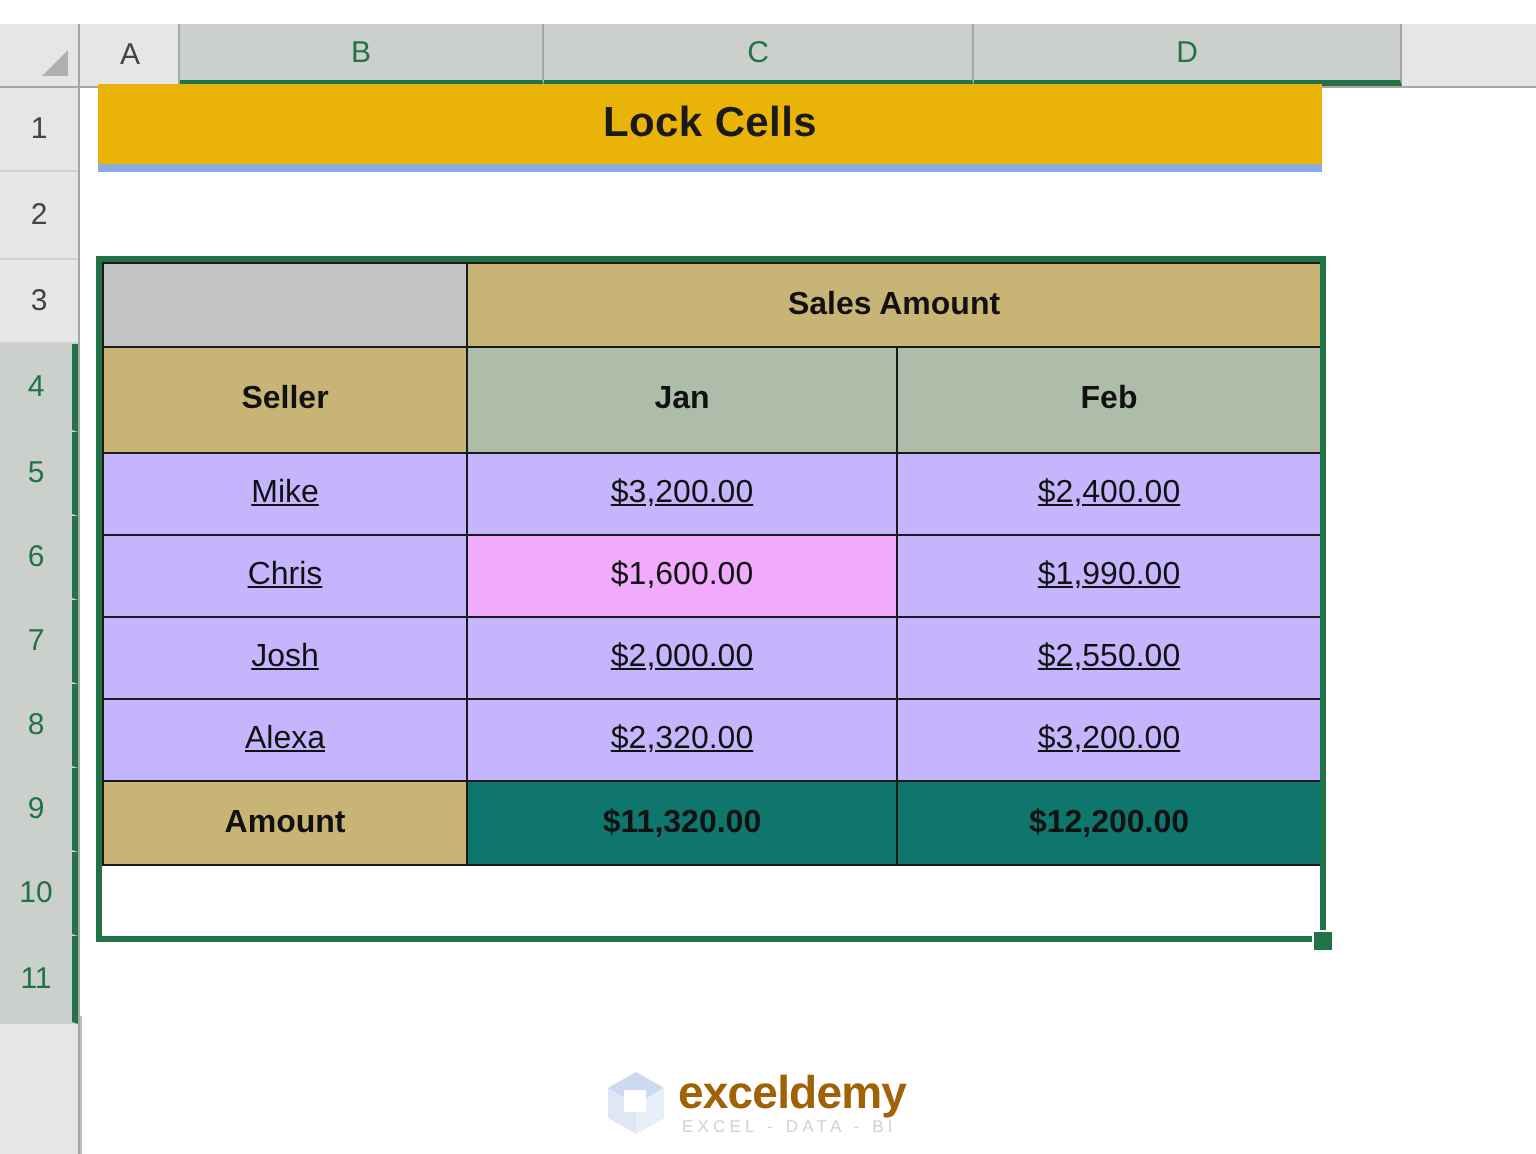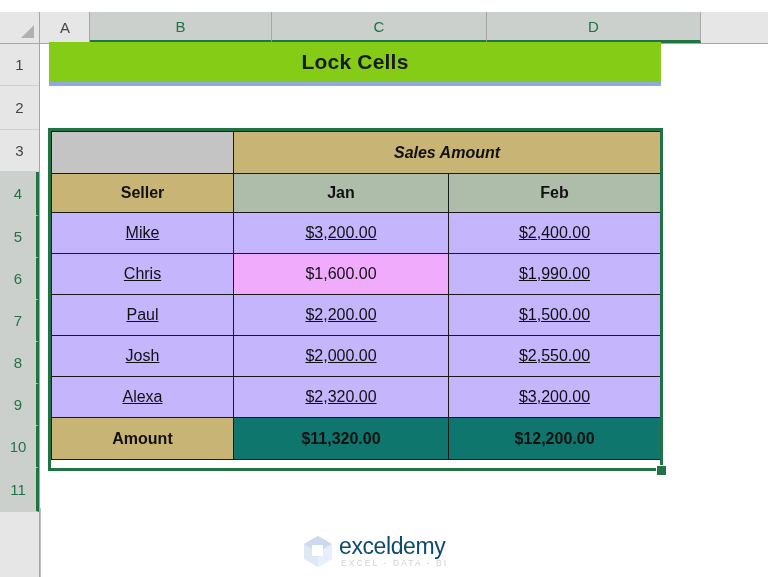--- a/index.html
+++ b/index.html
@@ -100,21 +100,21 @@
     left: 41px; top: 44px;
     width: 727px; height: 533px;
     background: #ffffff;
   }
 
   
   #title-banner {
     position: absolute;
     left: 49px; top: 42px;
     width: 612px; height: 44px;
-    background: #84cc16;
+    background: #eab308;
     border-bottom: 4px solid #8faadc;
     box-sizing: border-box;
     display: flex;
     align-items: center;
     justify-content: center;
   }
   #title-banner .title-text {
     font-size: 21px;
     font-weight: bold;
     color: #1a1a1a;
@@ -164,22 +164,22 @@
     overflow: hidden;
     white-space: nowrap;
   }
 
   
   col.c-b { width: 182px; }
   col.c-c { width: 215px; }
   col.c-d { width: 212px; }
 
   
-  tr.r-head-top td { height: 42px; font-style: italic; }
-  tr.r-head-sub  td { height: 39px; }
+  tr.r-head-top td { height: 42px; }
+  tr.r-head-sub  td { height: 53px; }
   tr.r-data      td { height: 41px; }
   tr.r-total     td { height: 42px; }
 
   
   .fill-blank   { background: #c4c4c4; }
   .fill-tan     { background: #c8b474; }
   .fill-sage    { background: #aebcaa; }
   .fill-data    { background: #c4b5fd; text-decoration: underline; }
   .fill-active  { background: #f0abfc; }
   .fill-total   { background: #0f766e; }
@@ -202,22 +202,22 @@
     margin-right: 6px;
   }
   #wm-text {
     display: flex;
     flex-direction: column;
     justify-content: center;
     line-height: 1;
   }
   #wm-name {
     font-size: 23px;
-    font-weight: normal;
-    color: #0c4a6e;
+    font-weight: bold;
+    color: #a16207;
     letter-spacing: -0.4px;
   }
   #wm-tag {
     font-size: 8.5px;
     color: #d2d2d2;
     letter-spacing: 2.1px;
     margin-top: 1px;
     margin-left: 2px;
   }
 
@@ -286,25 +286,20 @@
 
         <tr class="r-data">
           <td class="fill-data">Mike</td>
           <td class="fill-data">$3,200.00</td>
           <td class="fill-data">$2,400.00</td>
         </tr>
         <tr class="r-data">
           <td class="fill-data">Chris</td>
           <td class="fill-active">$1,600.00</td>
           <td class="fill-data">$1,990.00</td>
-        </tr>
-        <tr class="r-data">
-          <td class="fill-data">Paul</td>
-          <td class="fill-data">$2,200.00</td>
-          <td class="fill-data">$1,500.00</td>
         </tr>
         <tr class="r-data">
           <td class="fill-data">Josh</td>
           <td class="fill-data">$2,000.00</td>
           <td class="fill-data">$2,550.00</td>
         </tr>
         <tr class="r-data">
           <td class="fill-data">Alexa</td>
           <td class="fill-data">$2,320.00</td>
           <td class="fill-data">$3,200.00</td>

